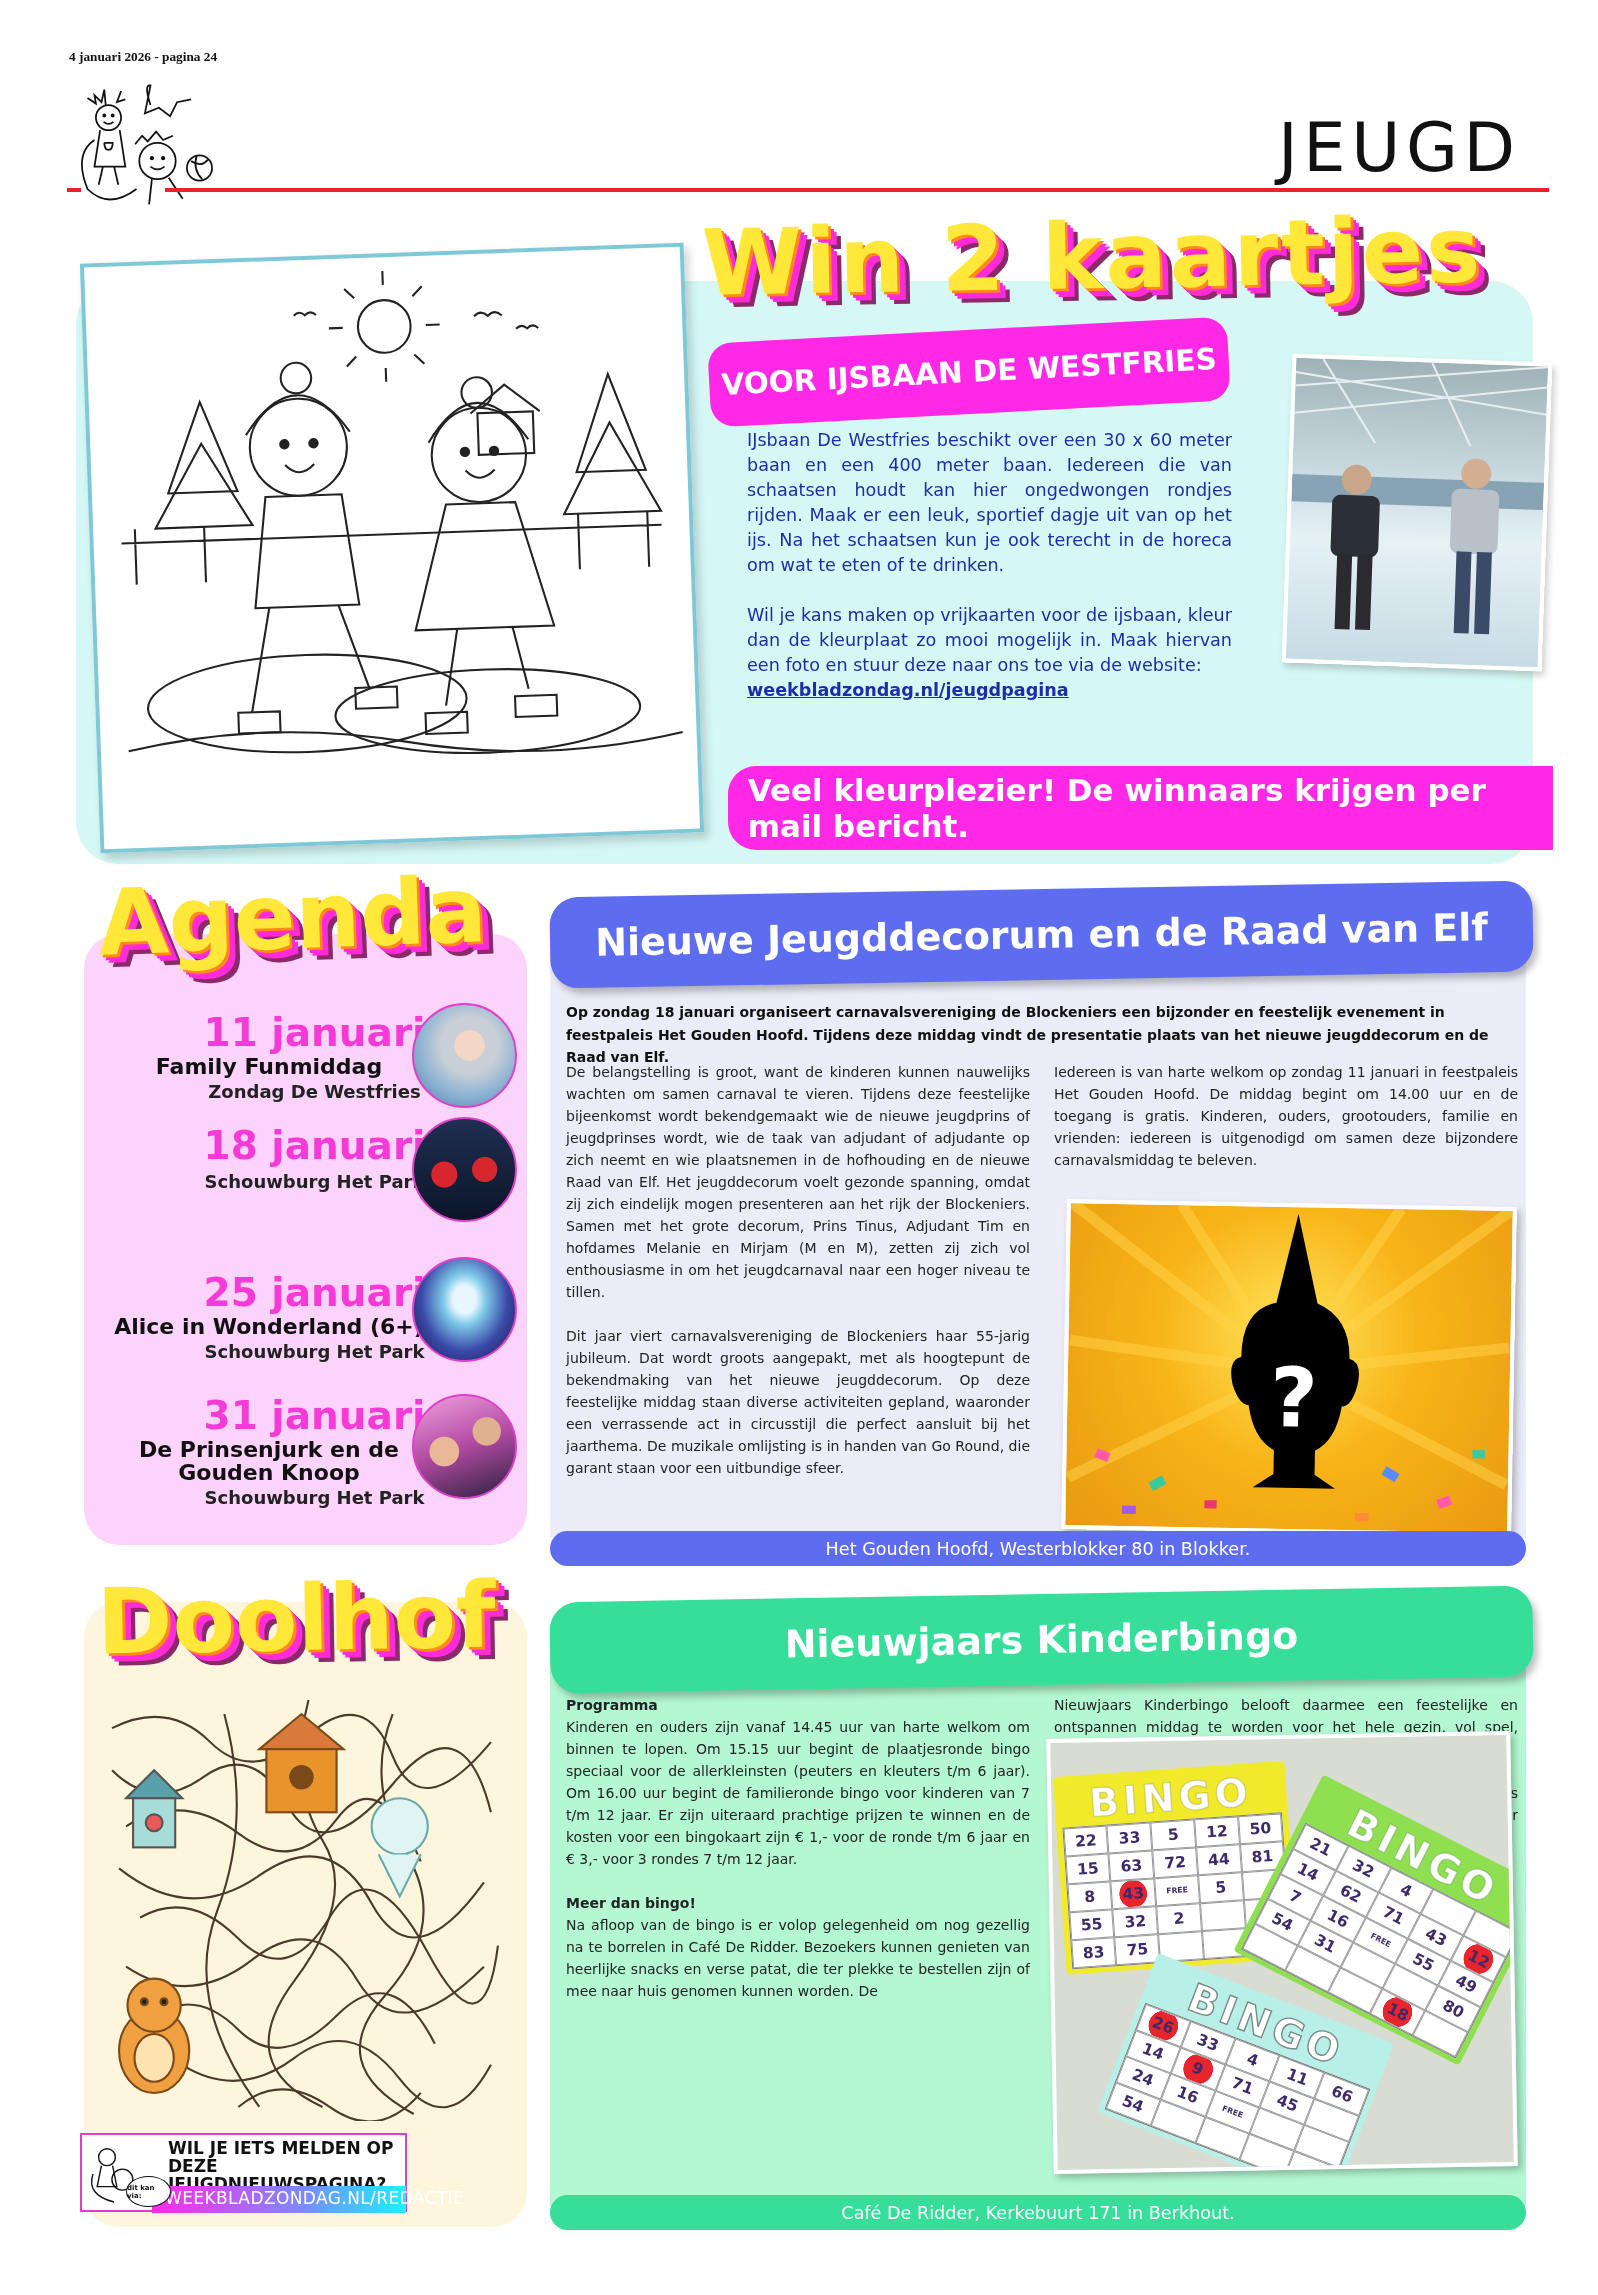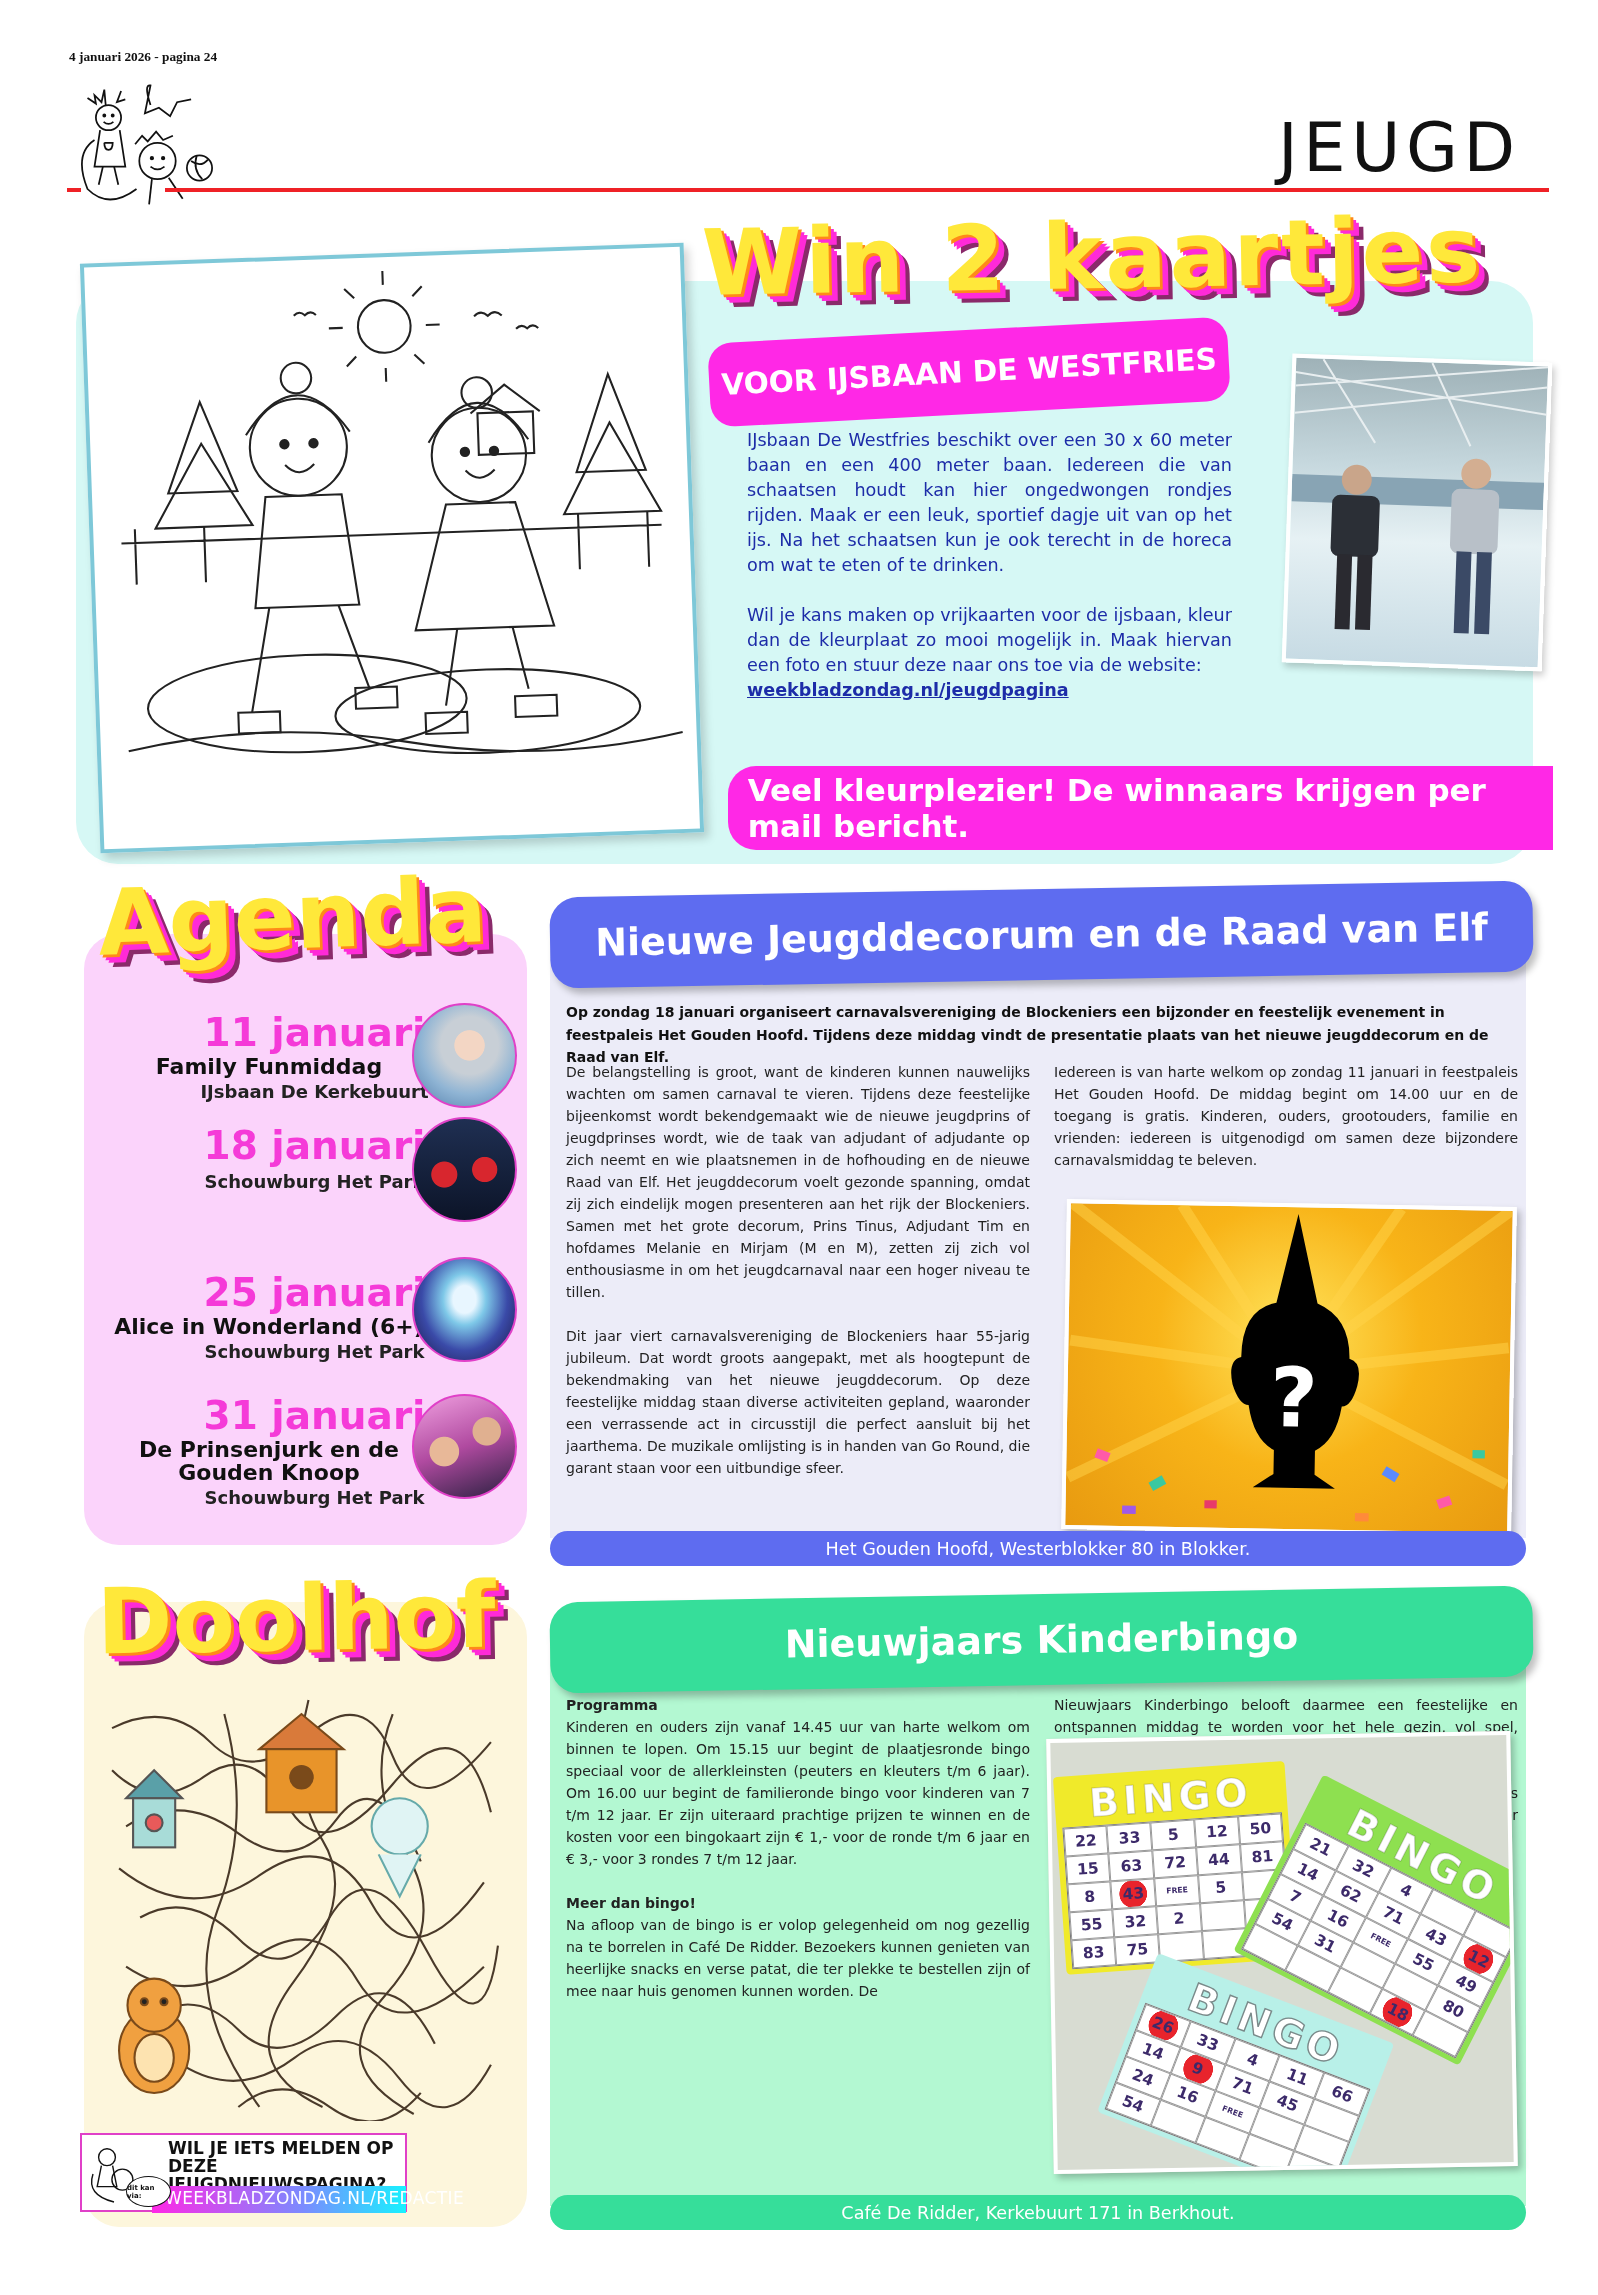--- a/index.html
+++ b/index.html
@@ -185,21 +185,21 @@
 </div>
 
 <div class="abs win-footer">Veel kleurplezier! De winnaars krijgen per mail bericht.</div>
 
 <div class="abs agenda-bg"></div>
 <div class="abs agenda-title">Agenda</div>
 
 <div class="abs agenda-item" style="top:1011px">
   <div class="agenda-date">11 januari</div>
   <div class="agenda-name">Family Funmiddag</div>
-  <div class="agenda-venue">IJsbaan De Kerkebuurt</div>
+  <div class="agenda-venue">Zondag De Westfries</div>
 </div>
 <div class="abs agenda-photo" style="left:412px;top:1003px;background:radial-gradient(circle at 55% 40%,#f3d6c4 0 18%,#c8cfd6 19% 35%,#8fb4d4 60%,#4d7aa8 100%);"></div>
 
 <div class="abs agenda-item" style="top:1124px">
   <div class="agenda-date">18 januari</div>
   <div class="agenda-venue">Schouwburg Het Park</div>
 </div>
 <div class="abs agenda-photo" style="left:412px;top:1117px;background:radial-gradient(circle at 30% 55%,#d8262e 0 14%,transparent 15%),radial-gradient(circle at 70% 50%,#d8262e 0 14%,transparent 15%),linear-gradient(180deg,#1f2f52,#0c1428);"></div>
 
 <div class="abs agenda-item" style="top:1271px">

